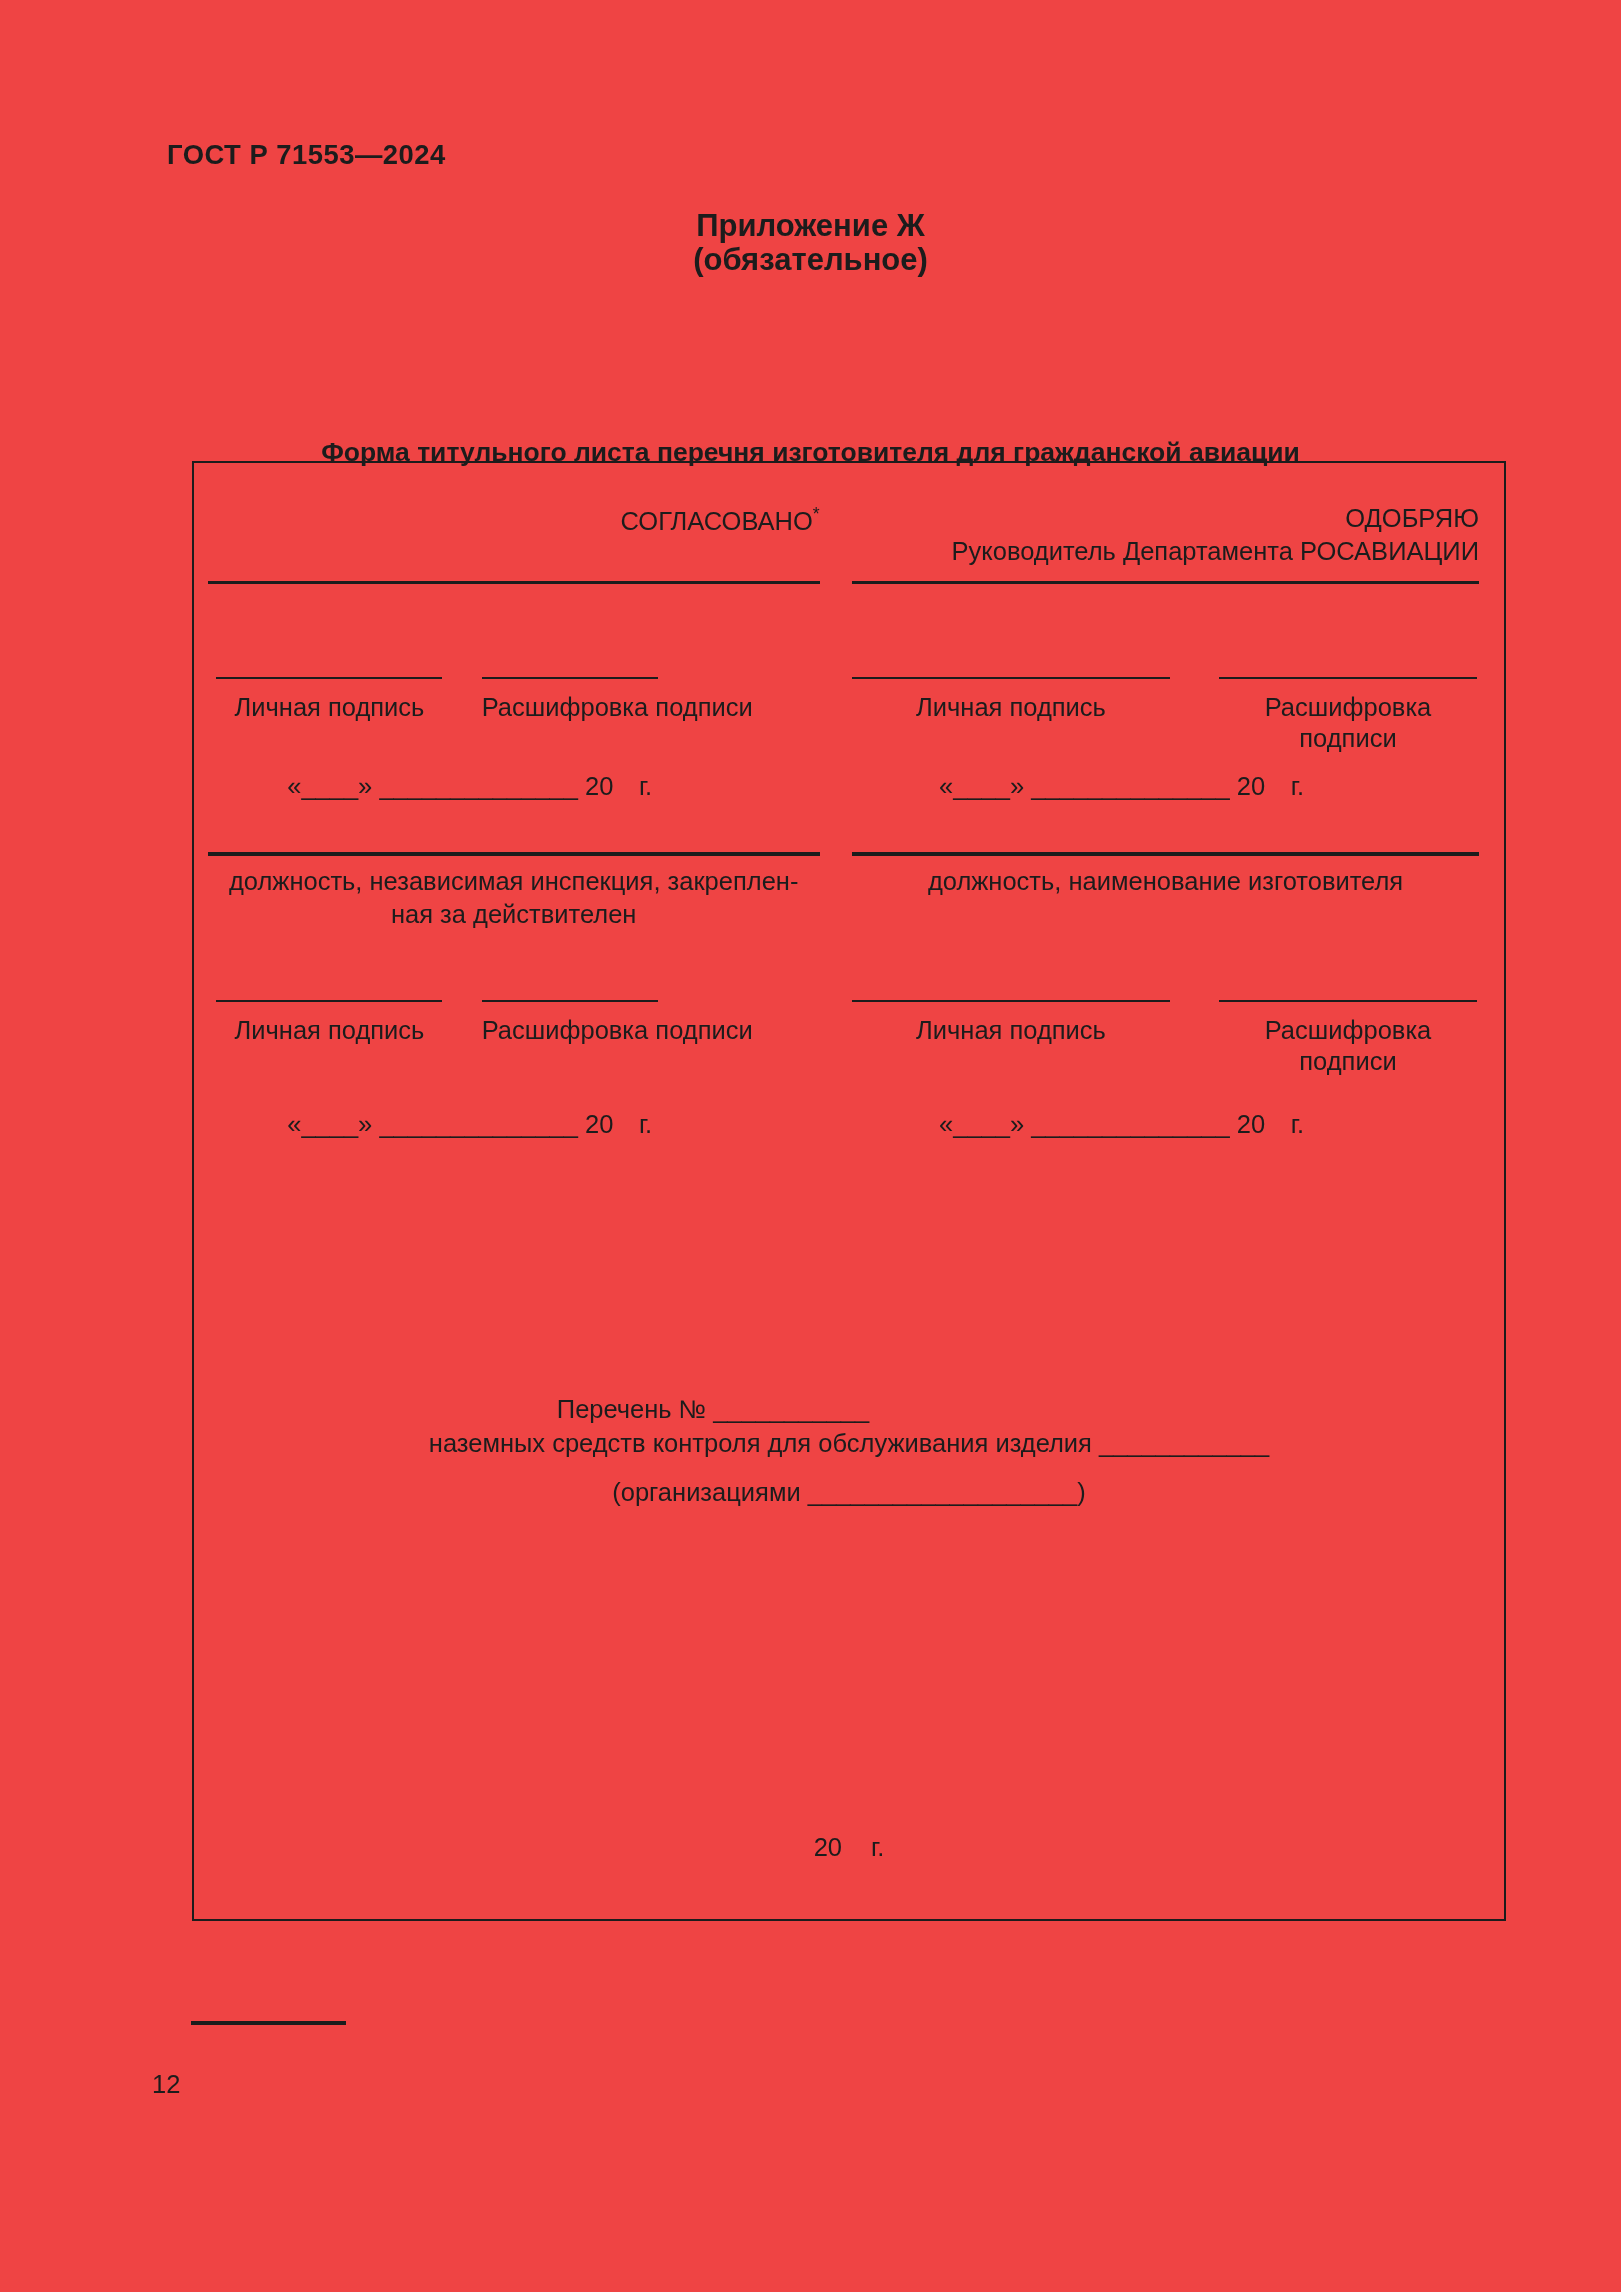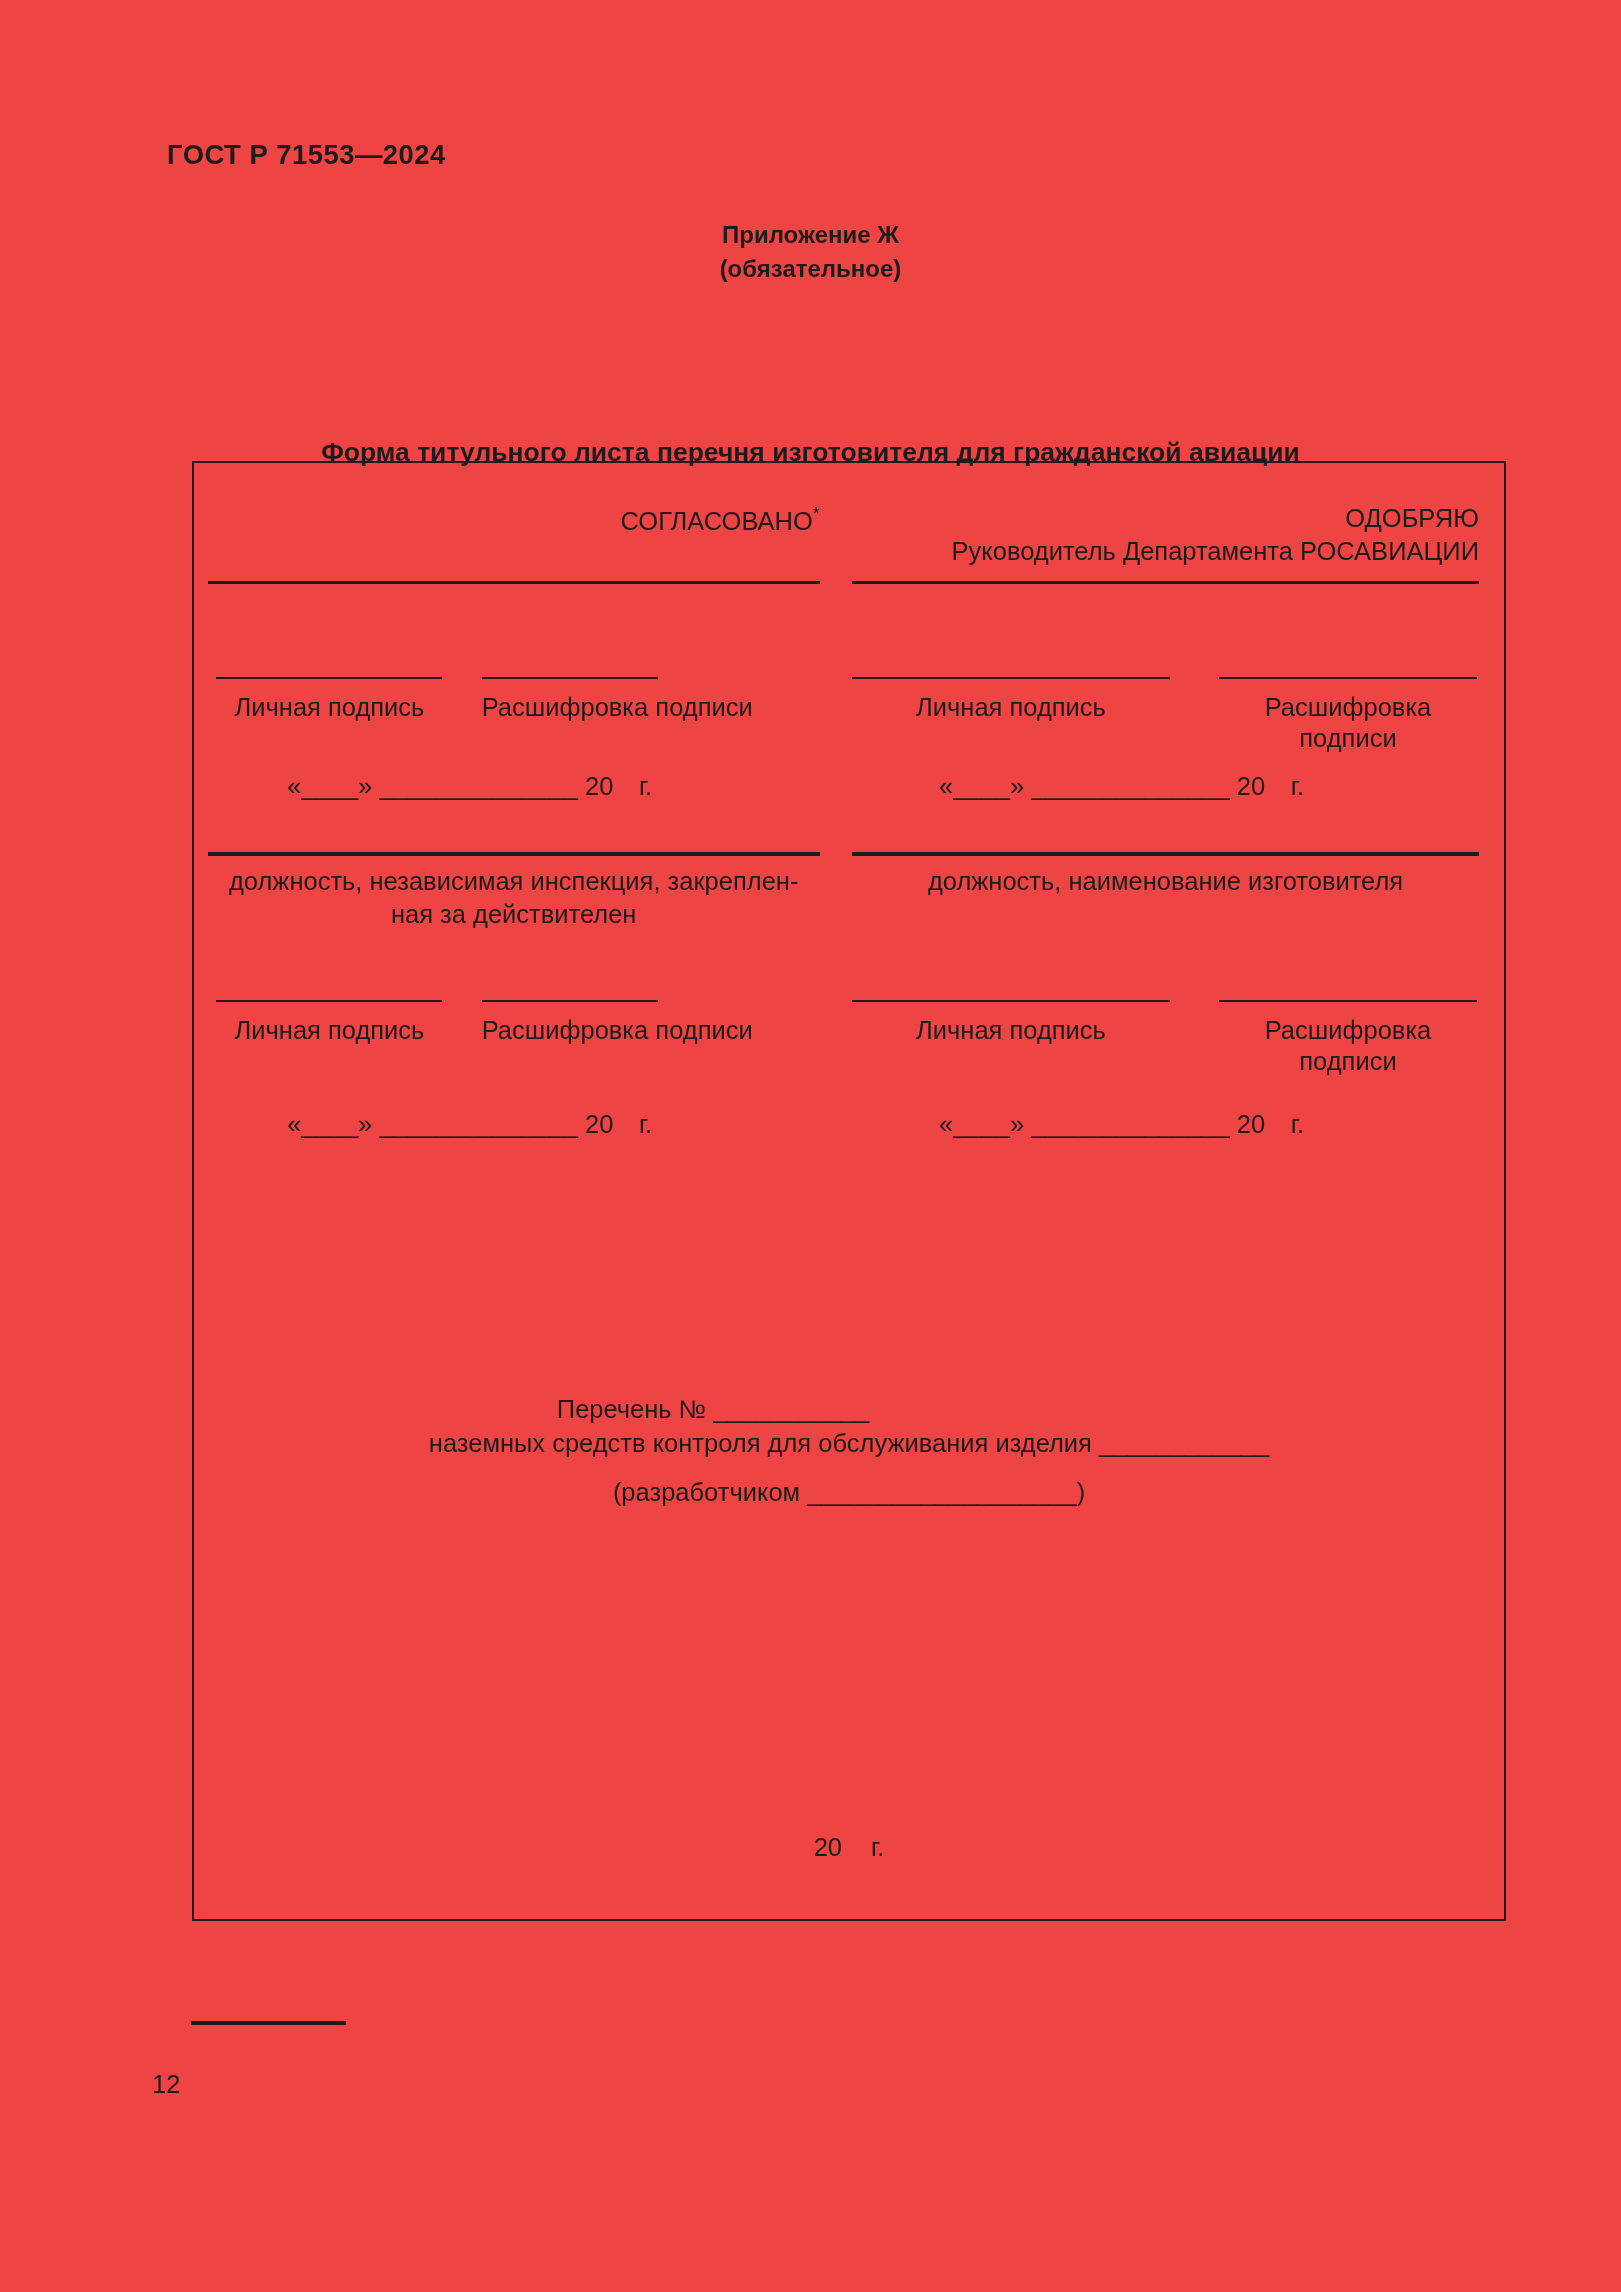--- a/index.html
+++ b/index.html
@@ -17,24 +17,24 @@
     position: absolute;
     left: 167px;
     top: 139px;
     font-size: 27.4px;
     font-weight: bold;
     letter-spacing: 0.5px;
   }
   .annex-head {
     position: absolute;
     left: 0;
-    top: 218px;
-    width: 100%;
-    text-align: center;
-    font-size: 24px;
+    top: 209px;
+    width: 100%;
+    text-align: center;
+    font-size: 31px;
     font-weight: bold;
     line-height: 34px;
   }
   .form-title {
     position: absolute;
     left: 0;
     top: 396px;
     width: 100%;
     text-align: center;
     font-size: 26.5px;
@@ -219,21 +219,21 @@
       </div>
 
       <div class="date-row date-row-2">
         <span>«____» ______________ 20</span><span class="date-suffix">г.</span>
       </div>
     </div>
 
     <div class="list-block">
       <div class="list-line-1">Перечень № ___________</div>
       <div>наземных средств контроля для обслуживания изделия ____________</div>
-      <div class="list-line-3">(разработчиком ___________________)</div>
+      <div class="list-line-3">(организациями ___________________)</div>
     </div>
 
     <div class="year-row">
       <span>20</span><span class="year-suffix">г.</span>
     </div>
 
   </div>
 
   <div class="footnote-rule"></div>
 

